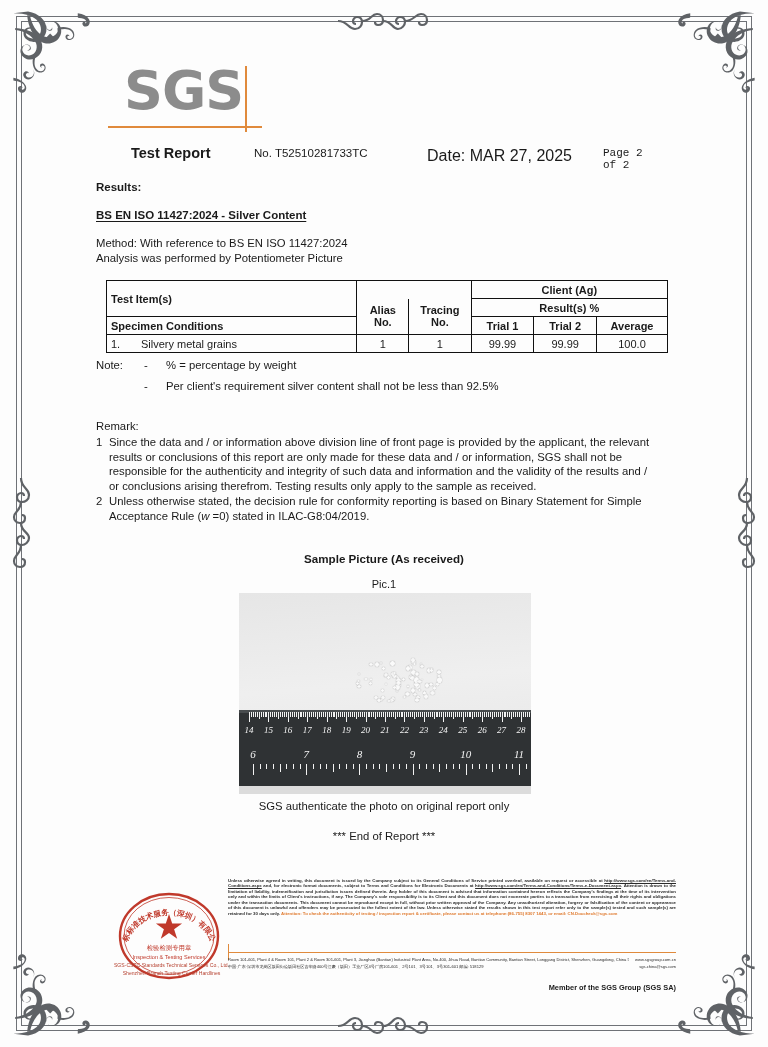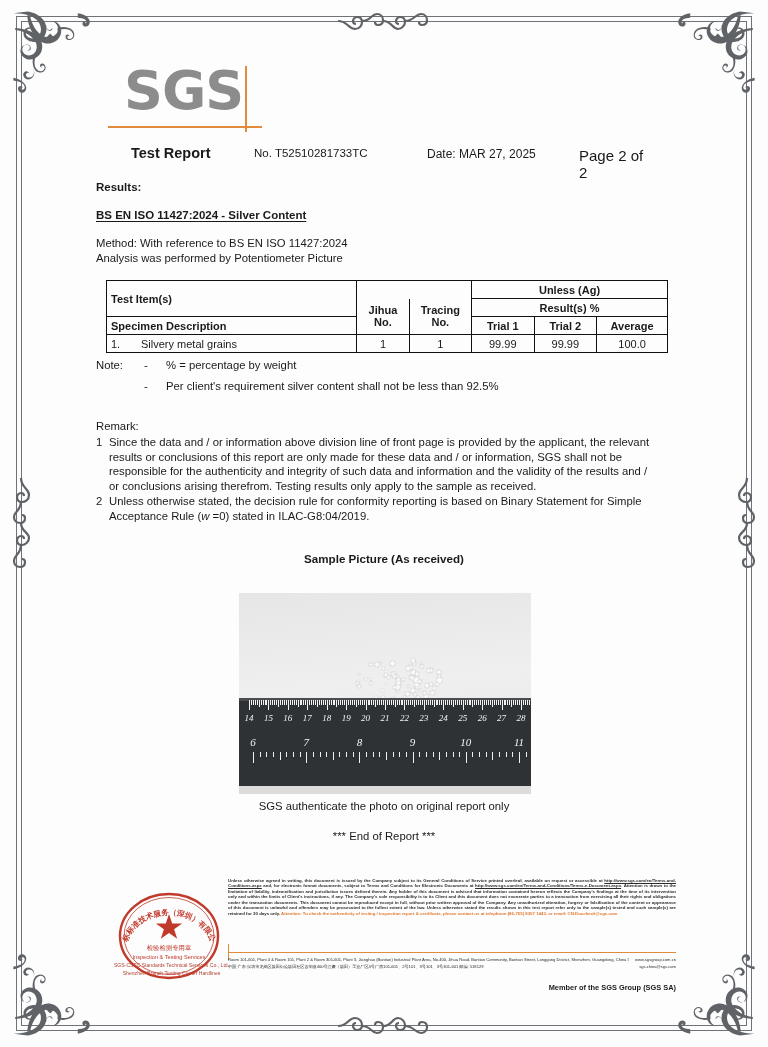--- a/index.html
+++ b/index.html
@@ -36,22 +36,22 @@
     font-family:"DejaVu Sans", sans-serif;
     font-weight:bold;font-size:54px;letter-spacing:-1px;
     color:#8c8c8c;line-height:54px;
   }
   .logo-vline{position:absolute;right:-4px;top:2px;width:2px;height:66px;background:#e08a3c;}
   .logo-hline{position:absolute;left:-16px;top:62px;width:154px;height:2px;background:#e08a3c;}
 
   .hdr-row{position:absolute;left:131px;top:145px;width:520px;height:20px;}
   .hdr-title{position:absolute;left:0;top:0;font-size:14.5px;font-weight:bold;}
   .hdr-no{position:absolute;left:123px;top:2px;font-size:11.5px;}
-  .hdr-date{position:absolute;left:296px;top:2px;font-size:12px;}
-  .hdr-page{position:absolute;left:448px;top:2px;font-size:15px;}
+  .hdr-date{position:absolute;left:296px;top:2px;font-size:16px;}
+  .hdr-page{position:absolute;left:472px;top:2px;font-size:11px;font-family:Liberation Mono, monospace;}
 
   
   .results-label{position:absolute;left:96px;top:181px;font-size:11.5px;font-weight:bold;}
   .std-title{position:absolute;left:96px;top:209px;font-size:11.5px;font-weight:bold;
              text-decoration:underline;text-underline-offset:2px;}
   .method{position:absolute;left:96px;top:236px;font-size:11.3px;line-height:14.5px;}
 
   table.results{position:absolute;left:106px;top:280px;width:562px;border-collapse:collapse;}
   table.results td, table.results th{
     border:1.1px solid #111;font-size:11px;padding:1px 4px;
@@ -71,21 +71,21 @@
   .remark-item .num{width:13px;flex:none;}
   .remark-item .txt{flex:1;}
   .remark-item i{font-style:italic;}
 
   
   .pic-title{position:absolute;left:0;right:0;top:552px;text-align:center;font-size:11.6px;font-weight:bold;}
   .pic-label{position:absolute;left:0;right:0;top:578px;text-align:center;font-size:11px;}
   .photo{position:absolute;left:239px;top:593px;width:292px;height:201px;background:#e9e9e9;overflow:hidden;}
   .photo .bg{position:absolute;inset:0;background:linear-gradient(175deg,#e6e6e6 0%,#efefef 45%,#e4e4e4 100%);}
   .grain{position:absolute;border-radius:50%;background:#fbfbfb;box-shadow:0 0 1px rgba(90,90,90,.75);}
-  .ruler{position:absolute;left:0;right:0;bottom:8px;height:88px;background:#2f3234;}
+  .ruler{position:absolute;left:0;right:0;bottom:8px;height:76px;background:#2f3234;}
   .ruler .shine{position:absolute;left:0;right:0;top:0;height:3px;background:#5a5d60;opacity:.6;}
   .ruler .tickrow{position:absolute;left:0;right:0;height:12px;}
   .ruler .tick{position:absolute;width:1px;background:#f2f2f2;}
   .ruler .numrow{position:absolute;left:0;right:0;height:14px;
       font-family:"Liberation Serif", serif;font-style:italic;color:#f4f4f4;}
   .ruler .numrow span{position:absolute;font-size:9px;transform:translateX(-50%);}
   .ruler .numrow.inch span{font-size:11px;font-style:italic;}
   .photo .base{position:absolute;left:0;right:0;bottom:0;height:8px;background:#dcdcdc;}
 
   .auth-line{position:absolute;left:0;right:0;top:800px;text-align:center;font-size:11.3px;}
@@ -224,35 +224,35 @@
     <div>Method: With reference to BS EN ISO 11427:2024</div>
     <div>Analysis was performed by Potentiometer Picture</div>
   </div>
 
   <table class="results">
     <tbody>
         <tr>
       <td class="lft" rowspan="2" style="width:300px;">Test Item(s)</td>
 
       <td colspan="2" style="border-bottom:0;"></td>
-      <td colspan="3">Unless (Ag)</td>
+      <td colspan="3">Client (Ag)</td>
     </tr>
     <tr>
       <td rowspan="2" style="width:48px;border-top:0;">
-        <span>Jihua</span><br>
+        <span>Alias</span><br>
         <span>No.</span>
       </td>
       <td rowspan="2" style="width:58px;border-top:0;">
         <span>Tracing</span><br>
         <span>No.</span>
       </td>
       <td colspan="3">Result(s) %</td>
     </tr>
     <tr>
-      <td class="lft" style="border-top:0;">Specimen Description</td>
+      <td class="lft" style="border-top:0;">Specimen Conditions</td>
       <td style="width:62px;">Trial 1</td>
       <td style="width:62px;">Trial 2</td>
       <td style="width:68px;">Average</td>
     </tr>
     <tr>
       <td class="lft val">
         <span class="cell-idx">1.</span><span>Silvery metal grains</span>
       </td>
       <td class="val">1</td>
       <td class="val">1</td>
@@ -278,20 +278,21 @@
       <div class="num">1</div>
       <div class="txt"><span>Since the data and / or information above division line of front page is provided by the applicant, the relevant results or conclusions of this report are only made for these data and / or information, SGS shall not be responsible for the authenticity and integrity of such data and information and the validity of the results and / or conclusions arising therefrom. Testing results only apply to the sample as received.</span></div>
     </div>
     <div class="remark-item">
       <div class="num">2</div>
       <div class="txt"><span>Unless otherwise stated, the decision rule for conformity reporting is based on Binary Statement for Simple Acceptance Rule (</span><i>w</i><span> =0) stated in ILAC-G8:04/2019.</span></div>
     </div>
   </div>
 
   <div class="pic-title">Sample Picture (As received)</div>
+  <div class="pic-label">Pic.1</div>
 
   <div class="photo">
     <div class="bg"></div>
     <div id="grains">
         <div class="grain" style="left: 168.565px; top: 72.3594px; width: 4.54019px; height: 4.38772px; opacity: 0.77;"></div>
         <div class="grain" style="left: 189.638px; top: 90.2796px; width: 4.21377px; height: 2.97804px; opacity: 0.97;"></div>
         <div class="grain" style="left: 152.007px; top: 104.492px; width: 3.60909px; height: 3.8131px; opacity: 0.83;"></div>
         <div class="grain" style="left: 150.497px; top: 105.851px; width: 4.67589px; height: 2.95539px; opacity: 0.78;"></div>
         <div class="grain" style="left: 182.239px; top: 85.9791px; width: 2.06458px; height: 1.39441px; opacity: 0.76;"></div>
         <div class="grain" style="left: 159.037px; top: 91.2388px; width: 2.69063px; height: 2.86437px; opacity: 0.81;"></div>

